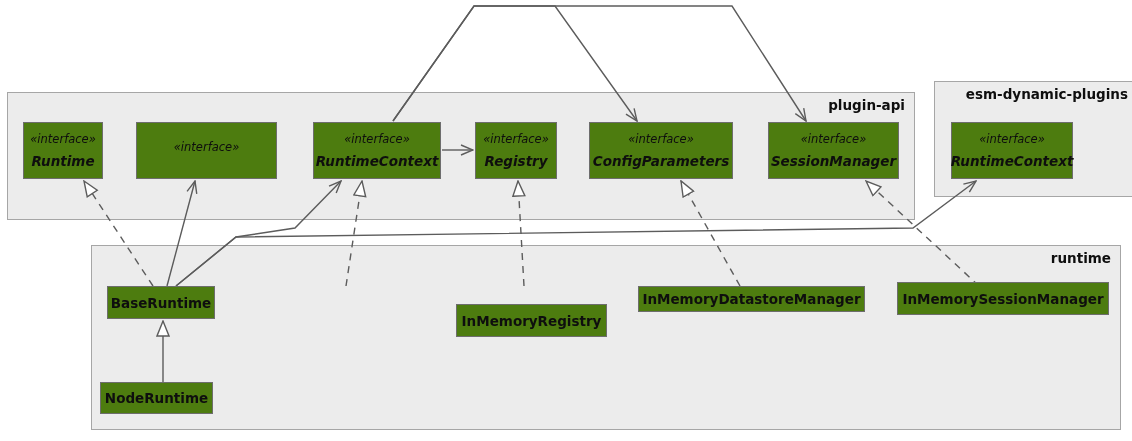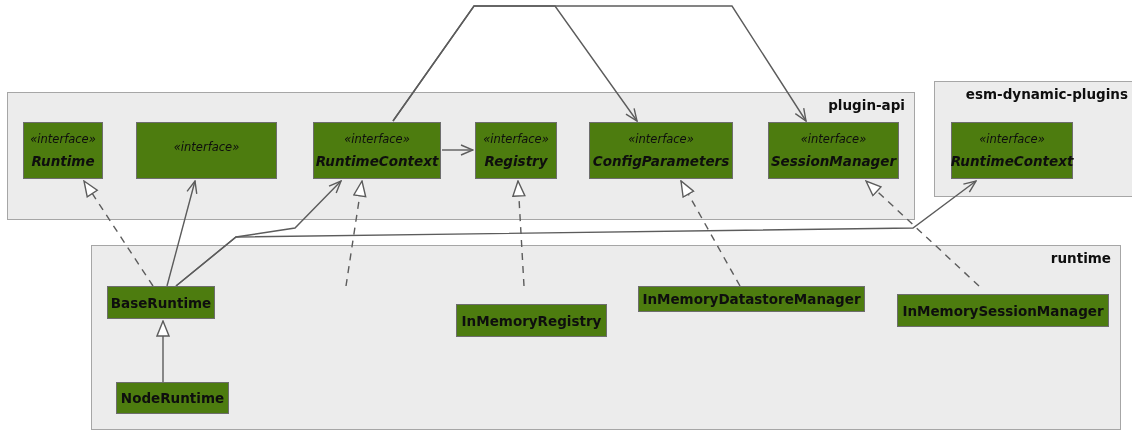--- a/index.html
+++ b/index.html
@@ -100,21 +100,21 @@
 
 
   <div class="node cls" style="left:456px;top:304px;width:151px;height:33px">
     <span class="cname">InMemoryRegistry</span>
   </div>
 
   <div class="node cls" style="left:638px;top:286px;width:227px;height:26px">
     <span class="cname">InMemoryDatastoreManager</span>
   </div>
 
-  <div class="node cls" style="left:897px;top:294px;width:212px;height:33px">
+  <div class="node cls" style="left:897px;top:282px;width:212px;height:33px">
     <span class="cname">InMemorySessionManager</span>
   </div>
 
-  <div class="node cls" style="left:116px;top:382px;width:113px;height:32px">
+  <div class="node cls" style="left:100px;top:382px;width:113px;height:32px">
     <span class="cname">NodeRuntime</span>
   </div>
 
 </div>
 
 </body></html>

